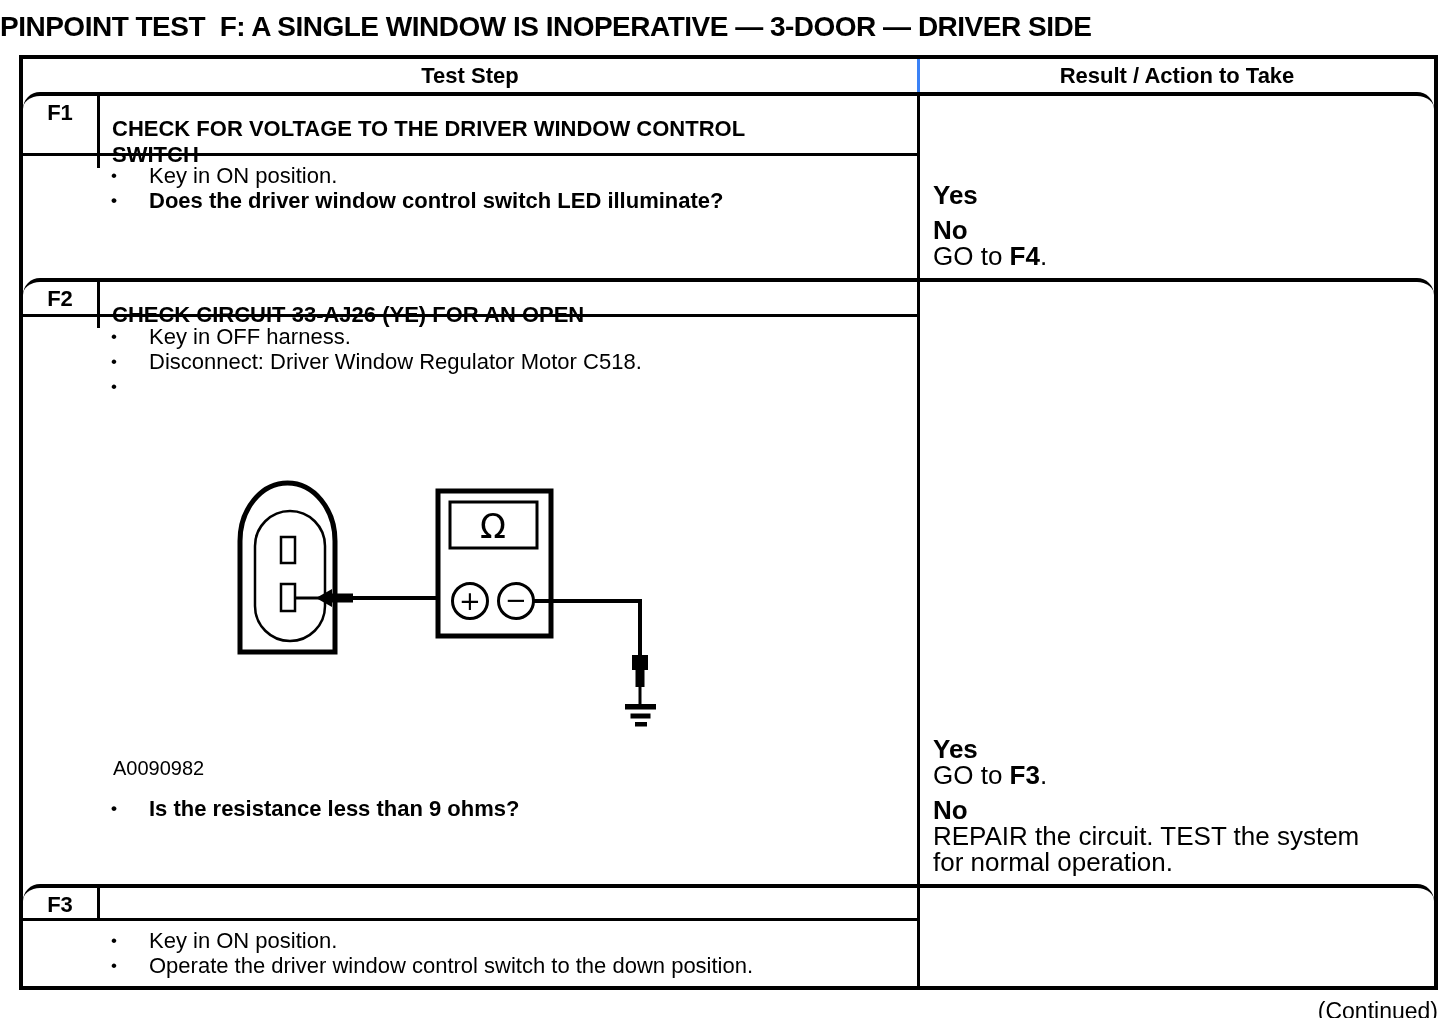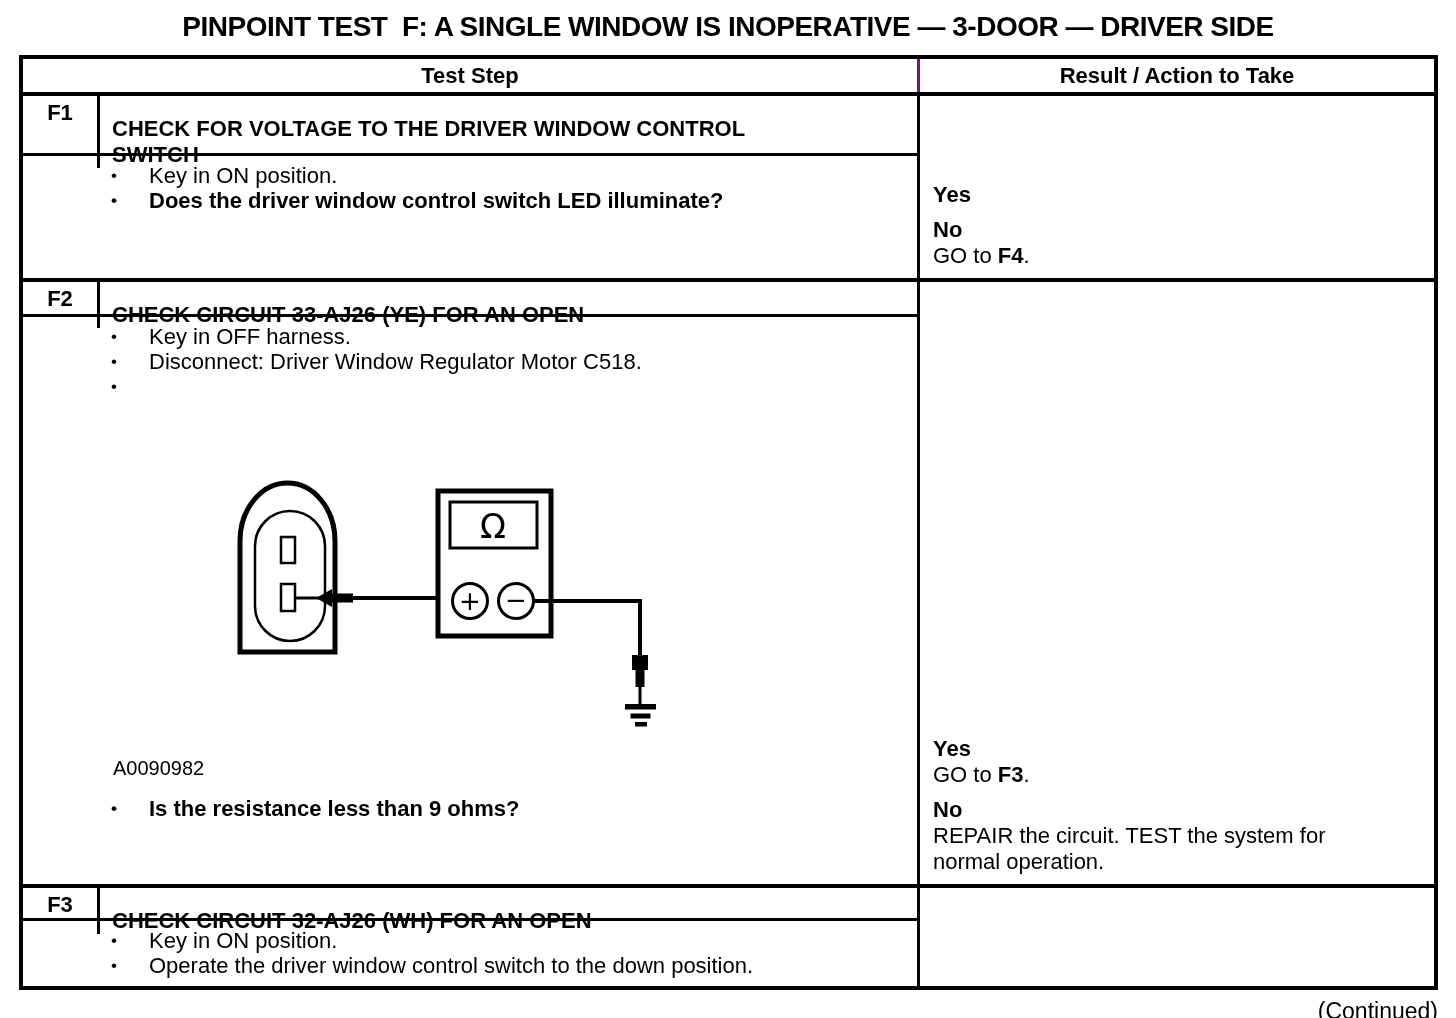--- a/index.html
+++ b/index.html
@@ -1,28 +1,28 @@
 <!DOCTYPE html>
 <html><head>
 <meta charset="utf-8">
 <style>
   html,body{margin:0;padding:0;background:#fff;color:#000;}
   body{width:1456px;height:1018px;font-family:"Liberation Sans",sans-serif;-webkit-font-smoothing:none;}
   .page{position:relative;width:1456px;height:1018px;overflow:hidden;}
 
-  .doc-title{margin:0;padding-top:12px;text-align:center;font-size:28px;font-weight:bold;
+  .doc-title{margin:0;padding-top:12px;font-size:28px;font-weight:bold;
     letter-spacing:-0.5px;white-space:pre;line-height:30px;}
 
   .pp-table{margin:13px 18px 0 19px;border:4px solid #000;}
 
   .hdr-row{display:grid;grid-template-columns:894px auto;border-radius:15px;}
   .hdr-cell{height:33px;line-height:33px;text-align:center;font-weight:bold;font-size:22px;}
-  .hdr-right{border-left:3px solid #701a75;}
+  .hdr-right{border-left:3px solid #3b82f6;}
 
-  .block{display:grid;grid-template-columns:894px auto;}
+  .block{display:grid;grid-template-columns:894px auto;border-radius:17px;}
   .block + .block{border-top:4px solid #000;}
   .hdr-row + .block{border-top:4px solid #000;}
 
   .block-right{border-left:3px solid #000;display:flex;flex-direction:column;
     justify-content:flex-end;padding:0 45px 9px 13px;}
 
   .step-header{display:grid;grid-template-columns:77px auto;border-bottom:3px solid #000;}
   .step-id{border-right:3px solid #000;text-align:center;font-weight:bold;font-size:22px;padding-top:4px;}
   .step-title{font-weight:bold;font-size:22px;line-height:26px;padding:20px 10px 0 12px;max-width:700px;}
 
@@ -36,21 +36,21 @@
   .step-body{padding-top:7px;overflow:hidden;}
   .bullet-row{display:flex;font-size:22px;line-height:25px;}
   .bullet-row .bullet{flex:none;width:38px;margin-left:88px;font-size:17px;line-height:25px;}
   .bullet-row .text{max-width:725px;}
   .bold{font-weight:bold;}
 
   .figure{margin:80px 0 0 205px;}
   .figure-label{margin:24px 0 0 90px;font-size:20px;}
   .question-row{margin-top:16px;}
 
-  .result-group{font-size:22px;line-height:26px;}
+  .result-group{font-size:26px;line-height:26px;}
   .result-group + .result-group{margin-top:9px;}
   .result-answer{font-weight:bold;}
   .result-action b{font-weight:bold;}
 
   .continued{margin-top:8px;padding-right:18px;text-align:right;font-size:23px;}
 
   svg .ln{stroke:#000;fill:none;}
   svg text{font-family:"DejaVu Sans","Liberation Sans",sans-serif;fill:#000;}
 </style>
 </head>
@@ -165,21 +165,20 @@
           <div class="result-answer">No</div>
           <div class="result-action"><span>REPAIR the circuit. TEST the system for normal operation.</span><b></b><span></span></div>
         </div>
       </div>
     </div>
 
     <div class="block f3">
       <div class="block-left">
         <div class="step-header">
           <div class="step-id">F3</div>
-          <div class="step-title">CHECK CIRCUIT 32-AJ26 (WH) FOR AN OPEN</div>
         </div>
         <div class="step-body">
           <div class="bullet-row">
             <span class="bullet">•</span>
             <span class="text">Key in ON position.</span>
           </div>
           <div class="bullet-row">
             <span class="bullet">•</span>
             <span class="text">Operate the driver window control switch to the down position.</span>
           </div>

